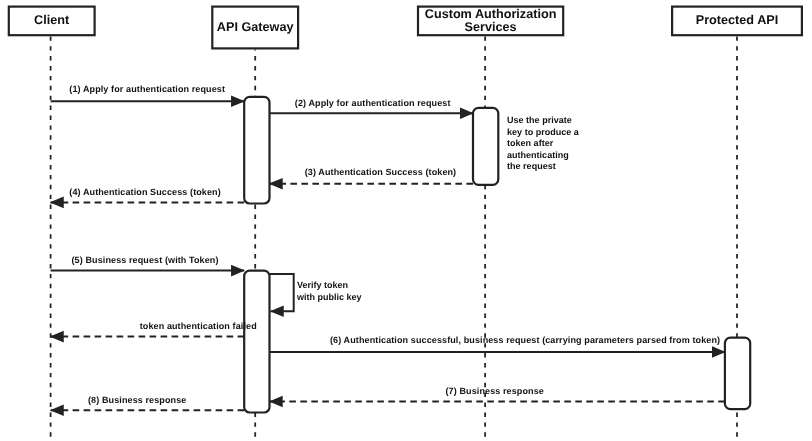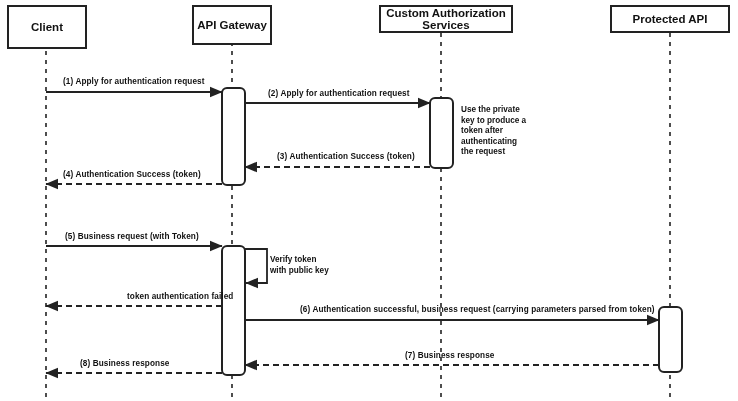--- a/index.html
+++ b/index.html
@@ -47,21 +47,21 @@
         <line x1="222" y1="184" x2="46" y2="184" stroke="#222222" stroke-width="1.8" marker-end="url(#arrowFull)" stroke-dasharray="6,4"></line>
         <line x1="46" y1="246" x2="222" y2="246" stroke="#222222" stroke-width="1.8" marker-end="url(#arrowFull)"></line>
         <line x1="222" y1="306" x2="46" y2="306" stroke="#222222" stroke-width="1.8" marker-end="url(#arrowFull)" stroke-dasharray="6,4"></line>
         <line x1="245" y1="320" x2="659" y2="320" stroke="#222222" stroke-width="1.8" marker-end="url(#arrowFull)"></line>
         <line x1="659" y1="365" x2="245" y2="365" stroke="#222222" stroke-width="1.8" marker-end="url(#arrowFull)" stroke-dasharray="6,4"></line>
         <line x1="222" y1="373" x2="46" y2="373" stroke="#222222" stroke-width="1.8" marker-end="url(#arrowFull)" stroke-dasharray="6,4"></line>
         <path d="M 245 249 L 267 249 L 267 283 L 246 283" fill="none" stroke="#222222" stroke-width="1.8" marker-end="url(#arrowFull)"></path>
       </g>
   </svg>
 
-  <div class="lifeline-box" style="left:7px;top:5px;width:80px;height:44px;">
+  <div class="lifeline-box" style="left:7px;top:5px;width:80px;height:28px;">
     <span>Client</span>
   </div>
 
   <div class="lifeline-box" style="left:192px;top:5px;width:80px;height:40px;">
     <span>API Gateway</span>
   </div>
 
   <div class="lifeline-box" style="left:379px;top:5px;width:134px;height:28px;">
     <span>Custom Authorization Services</span>
   </div>

